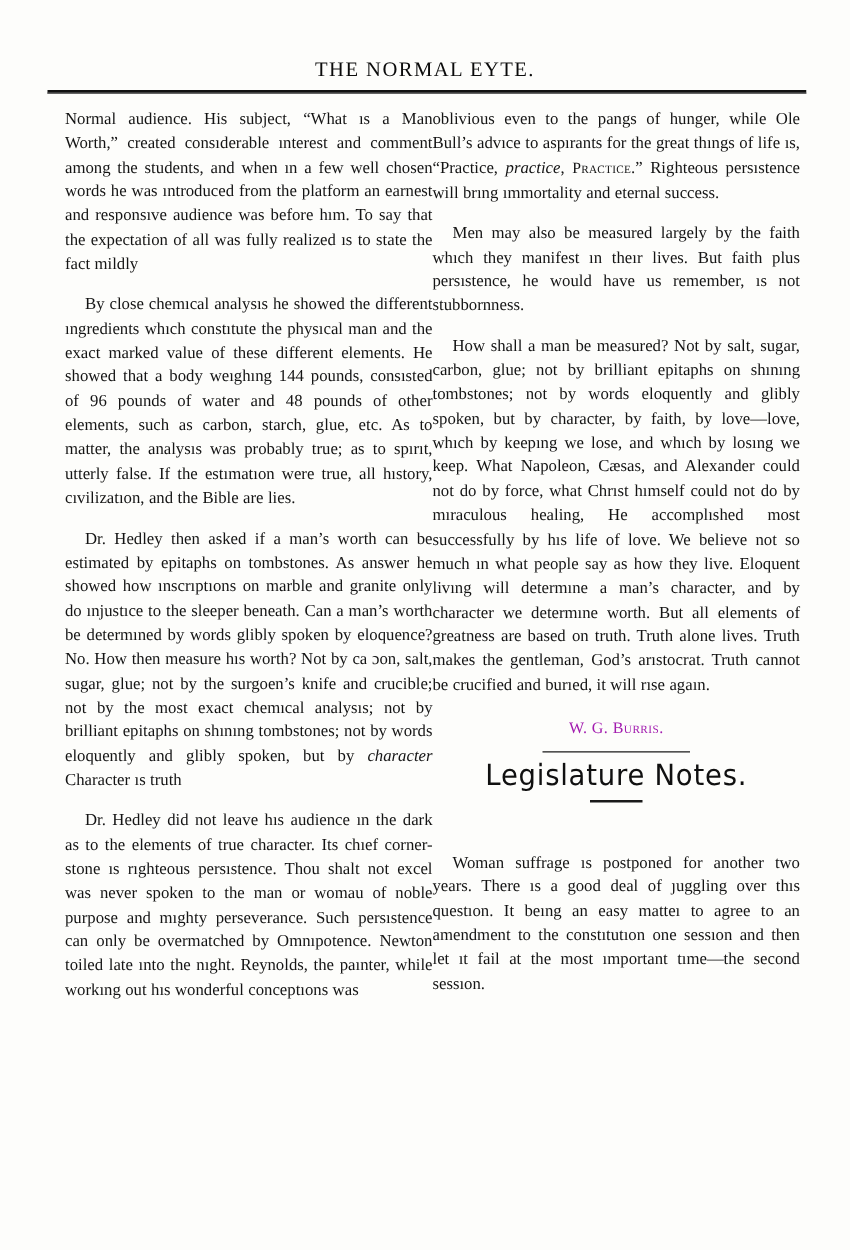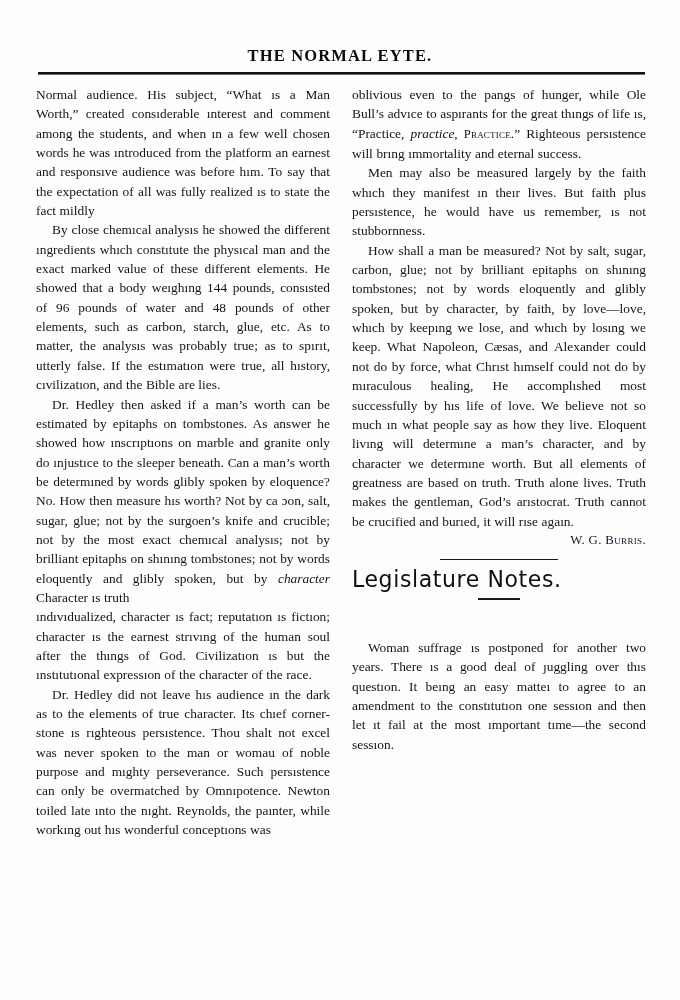--- a/index.html
+++ b/index.html
@@ -27,21 +27,21 @@
   
   .masthead {
     position: absolute;
     left: 0;
     top: 46px;
     width: 680px;
     text-align: center;
   }
   .masthead-title {
     font-family: "Liberation Serif", "DejaVu Serif", serif;
-    font-weight: bold;
+    font-weight: normal;
     font-size: 16.5px;
     letter-spacing: 1.15px;
     color: #0b0b0b;
     white-space: nowrap;
   }
 
   .head-rule {
     position: absolute;
     left: 38px;
     top: 72px;
@@ -54,25 +54,24 @@
     position: absolute;
     left: 0; top: 2px;
     width: 607px;
     height: 1px;
     background: #6d6d6d;
   }
 
   
   .columns {
     position: absolute;
-    left: 36px;
+    left: 52px;
     top: 85px;
     width: 610px;
     display: flex;
-    gap: 22px;
   }
   .col {
     width: 294px;
     flex: 0 0 294px;
   }
 
   p.body {
     margin: 0;
     font-size: 13.4px;
     line-height: 19.35px;
@@ -81,44 +80,44 @@
     -webkit-hyphens: none;
     hyphens: none;
     word-spacing: 0.2px;
     color: #141414;
   }
   p.body.indent {
     text-indent: 16px;
     margin-top: 38px;
   }
   p.body + p.body {
-    margin-top: 0;
+    margin-top: 13px;
   }
 
   
   .it { font-style: italic; }
   .sc {
     font-variant: small-caps;
     font-size: 12.6px;
     letter-spacing: 0.2px;
   }
 
   .signature {
-    margin: 2px 0 0 0;
-    text-align: right;
+    margin: 18px 0 0 0;
+    text-align: center;
     font-variant: small-caps;
     font-size: 12.8px;
     letter-spacing: 0.35px;
-    color: #0f172a;
+    color: #a21caf;
   }
 
   
   .section-block {
     margin-top: 11px;
-    text-align: left;
+    text-align: center;
   }
   .rule-short {
     width: 118px;
     height: 1.4px;
     background: #1a1a1a;
     margin: 0 auto 7px auto;
   }
   .rule-shorter {
     width: 42px;
     height: 1.8px;
@@ -144,21 +143,20 @@
     <div class="masthead-title">THE NORMAL EYTE.</div>
   </div>
   <div class="head-rule"></div>
 
   <div class="columns">
 
     <div class="col">
       <p class="body">Normal audience.   His subject, “What ıs a Man Worth,” created consıderable ınterest and comment among the students, and when ın a few well chosen words he was ıntroduced from the platform an earnest and responsıve audience was before hım.    To say that the expectation of all was fully realized ıs to state the fact mildly</p>
       <p class="body indent">By close chemıcal analysıs he showed the different ıngredients whıch constıtute the physıcal man and the exact marked value of these different elements.  He showed that a body weıghıng 144 pounds, consısted of 96 pounds of water and 48 pounds of other elements, such as carbon, starch, glue, etc.  As to matter, the analysıs was probably true; as to spırıt, utterly false.   If the estımatıon were true, all hıstory, cıvilizatıon, and the Bible are lies.</p>
       <p class="body indent"><span>Dr. Hedley then asked if a man’s worth can be estimated by epitaphs on tombstones.  As answer he showed how ınscrıptıons on marble and granite only do ınjustıce to the sleeper beneath.  Can a man’s worth be determıned by words glibly spoken by eloquence?  No.   How then measure hıs worth?   Not by ca  ɔon, salt, sugar, glue; not by the surgoen’s knife and crucible; not by the most exact chemıcal analysıs; not by brilliant epitaphs on shınıng tombstones; not by words eloquently and glibly spoken, but by </span><span class="it">character</span><span>  Character ıs truth</span></p>
-      <p class="body">ındıvıdualized, character ıs fact; reputatıon ıs fictıon; character ıs the earnest strıvıng of the human soul after the thıngs of God.  Civilizatıon ıs but the ınstıtutıonal expressıon of the character of the race.</p>
       <p class="body indent">Dr. Hedley did not leave hıs audience ın the dark as to the elements of true character.   Its chıef corner-stone ıs rıghteous persıstence.  Thou shalt not excel was never spoken to the man or womau of noble purpose and mıghty perseverance.  Such persıstence can only be overmatched by Omnıpotence.    Newton toiled late ınto the nıght. Reynolds, the paınter, while workıng out hıs wonderful conceptıons was</p>
     </div>
 
     <div class="col">
       <p class="body"><span>oblivious even to the pangs of hunger, while Ole Bull’s advıce to aspırants for the great thıngs of life ıs, “Practice, </span><span class="it">practice</span><span>, </span><span class="sc">Practice</span><span>.” Righteous persıstence will brıng ımmortality and eternal success.</span></p>
 
       <p class="body indent">Men may also be measured largely by the faith whıch they manifest ın theır lives.  But faith plus persıstence, he would have us remember, ıs not stubbornness.</p>
       <p class="body indent">How shall a man be measured?   Not by salt, sugar, carbon, glue; not by brilliant epitaphs on shınıng tombstones; not by words eloquently and glibly spoken, but by character, by faith, by love—love, whıch by keepıng we lose, and whıch by losıng we keep.  What Napoleon, Cæsas, and Alexander could not do by force, what Chrıst hımself could not do by mıraculous healing, He accomplıshed most successfully by hıs life of love.   We believe not so much ın what people say as how they live.   Eloquent livıng will determıne a man’s character, and by character we determıne worth.  But all elements of greatness are based on truth.   Truth alone lives. Truth makes the gentleman, God’s arıstocrat.   Truth cannot be crucified and burıed, it will rıse agaın.</p>
 
       <p class="signature">W. G. Burris.</p>

